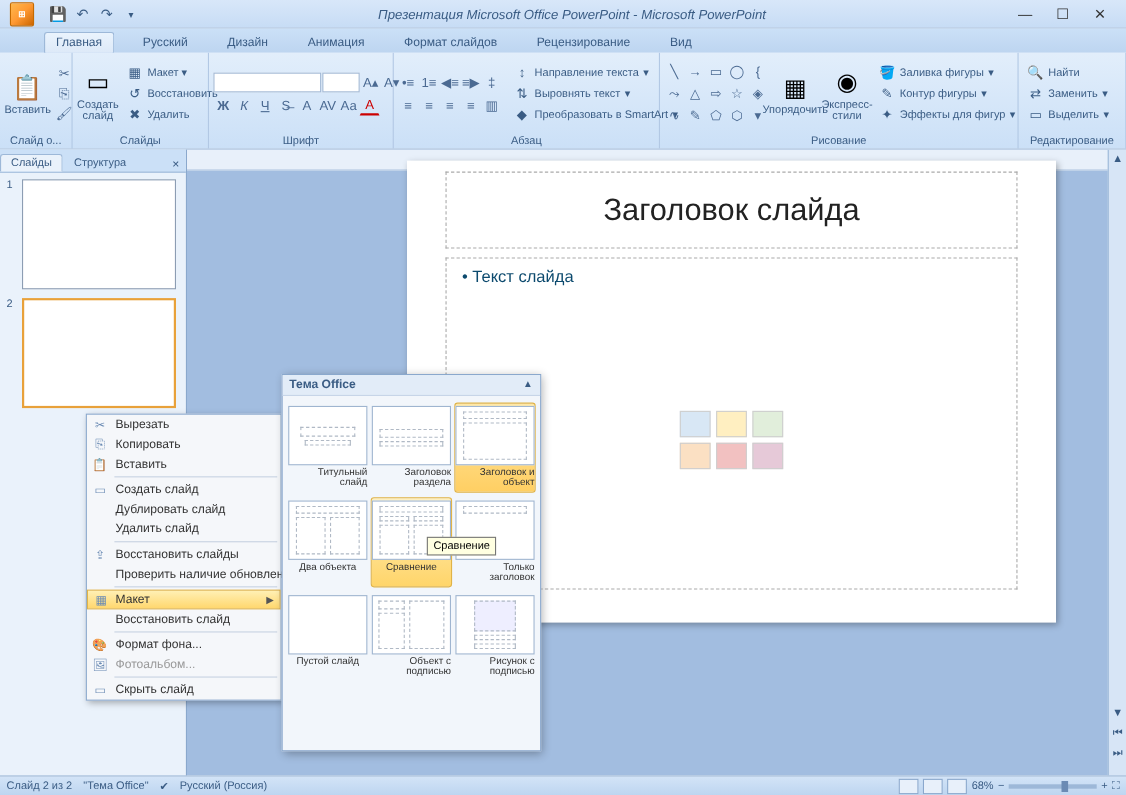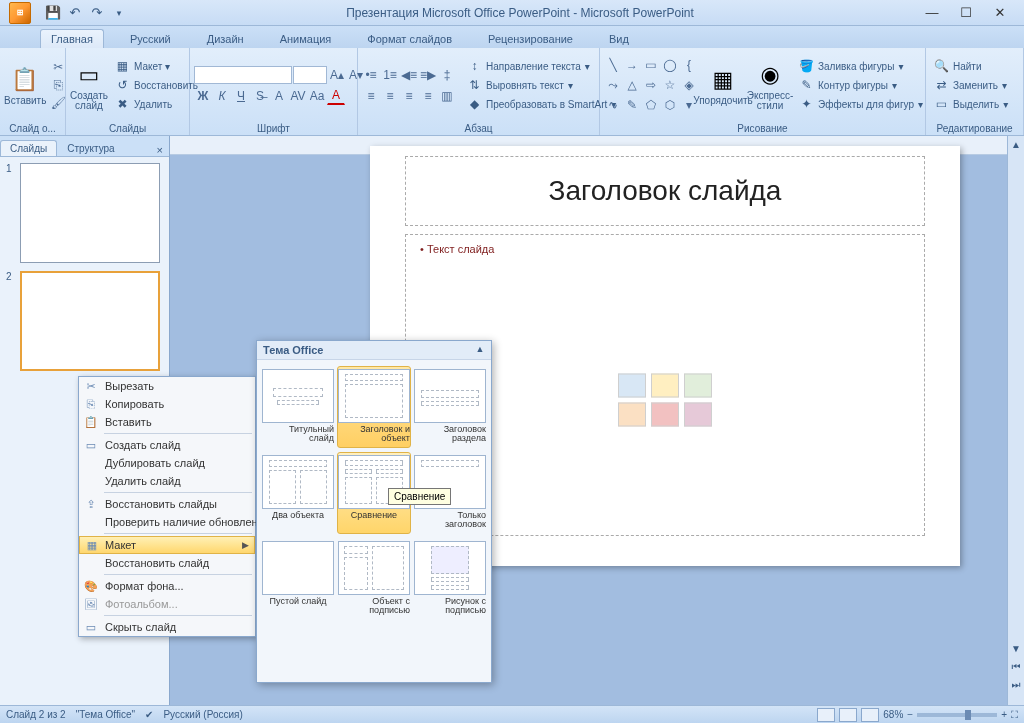--- a/index.html
+++ b/index.html
@@ -4,21 +4,21 @@
 <style>
 * { margin:0; padding:0; box-sizing:border-box; font-family:"Segoe UI",Tahoma,sans-serif; }
 body { width:1024px; height:723px; background:#fff; overflow:hidden; position:relative; font-size:11px; }
 
 
 .titlebar { height:26px; background:linear-gradient(to bottom,#d8e7f9,#c7dcf5); display:flex; align-items:center; border-bottom:1px solid #9db8d8; }
 .office-btn { width:36px; height:26px; margin:0 2px; display:flex; align-items:center; justify-content:center; }
 .office-orb { width:22px; height:22px; border-radius:2px; background:linear-gradient(135deg,#ffb84d,#ff9933,#cc6600); border:1px solid #c56a00; display:flex; align-items:center; justify-content:center; font-size:8px; color:#fff; font-weight:bold; }
 .qat { display:flex; align-items:center; gap:4px; padding:0 4px; }
 .qat-btn { width:18px; height:18px; display:flex; align-items:center; justify-content:center; color:#3a5c84; font-size:13px; cursor:pointer; }
-.title-text { flex:1; text-align:center; color:#3a5c84; font-size:12px; }
+.title-text { flex:1; text-align:center; color:#3a5c84; font-size:12px;font-style:italic; }
 .win-controls { display:flex; gap:6px; padding:0 10px; }
 .win-btn { width:28px; height:18px; display:flex; align-items:center; justify-content:center; color:#333; font-size:13px; cursor:pointer; }
 
 
 .ribbon-tabs { height:22px; background:linear-gradient(to bottom,#cbe0f7,#bdd5f0); display:flex; align-items:flex-end; padding-left:40px; gap:16px; }
 .ribbon-tab { padding:3px 10px; color:#3a5c84; font-size:11px; cursor:pointer; border-radius:3px 3px 0 0; }
 .ribbon-tab.active { background:linear-gradient(to bottom,#eaf3fd,#dde9f8); border:1px solid #9db8d8; border-bottom:none; }
 
 
 .ribbon { height:88px; background:linear-gradient(to bottom,#e2eefb,#cbe0f7); border-bottom:1px solid #9db8d8; display:flex; }
@@ -49,21 +49,21 @@
 .thumb-num { width:10px; color:#3a5c84; font-size:10px; }
 .thumb { width:140px; height:100px; background:#fff; border:1px solid #8c9db3; cursor:pointer; }
 .thumb.selected { border:2px solid #e8a13a; }
 
 
 .canvas-area { flex:1; position:relative; overflow:auto; }
 .slide { position:absolute; left:200px; top:10px; width:590px; height:420px; background:#fff; box-shadow:2px 2px 6px rgba(0,0,0,.3); }
 .slide-title-box { position:absolute; left:35px; top:10px; right:35px; height:70px; border:1px dashed #aaa; display:flex; align-items:center; justify-content:center; }
 .slide-title-box span { font-size:28px; color:#222; }
 .slide-content-box { position:absolute; left:35px; top:88px; right:35px; bottom:30px; border:1px dashed #aaa; padding:8px 14px; }
-.bullet { font-size:11px; color:#7f1d1d; }
+.bullet { font-size:15px; color:#0c4a6e; }
 .content-icons { position:absolute; left:50%; top:55%; transform:translate(-50%,-50%); display:grid; grid-template-columns:repeat(3,28px); gap:5px; opacity:.4; }
 .content-icons div { width:28px; height:24px; background:#b5d8b5; border:1px solid #888; }
 .content-icons div:nth-child(1){background:#9fc5e8;} .content-icons div:nth-child(2){background:#ffd966;} .content-icons div:nth-child(3){background:#b6d7a8;}
 .content-icons div:nth-child(4){background:#f6b26b;} .content-icons div:nth-child(5){background:#e06666;} .content-icons div:nth-child(6){background:#c27ba0;}
 .vscroll { position:absolute; right:0; top:0; bottom:0; width:17px; background:#d7e5f6; border-left:1px solid #9db8d8; }
 .vscroll .arrow { height:17px; display:flex; align-items:center; justify-content:center; color:#3a5c84; cursor:pointer; font-size:10px; }
 
 
 .context-menu { position:absolute; left:78px; top:376px; width:178px; background:#f5f7fa; border:1px solid #8aa8cd; box-shadow:2px 2px 6px rgba(0,0,0,.3); z-index:50; }
 .cm-item { display:flex; align-items:center; padding:3px 6px 3px 26px; font-size:11px; color:#333; position:relative; cursor:pointer; white-space:nowrap; }
@@ -391,33 +391,33 @@
       <span class="gsc">▲</span>
     </div>
   <div class="gallery-body">
     <div class="layout-item">
         <div class="layout-thumb">
           <div class="lt-bar" style="left:10px;right:10px;top:18px;height:9px"></div>
           <div class="lt-bar" style="left:14px;right:14px;top:30px;height:5px"></div>
         </div>
         <div class="layout-label">Титульный слайд</div>
       </div>
+    <div class="layout-item">
+        <div class="layout-thumb">
+          <div class="lt-bar" style="left:6px;right:6px;top:20px;height:8px"></div>
+          <div class="lt-bar" style="left:6px;right:6px;top:31px;height:5px"></div>
+        </div>
+        <div class="layout-label">Заголовок раздела</div>
+      </div>
     <div class="layout-item selected">
         <div class="layout-thumb">
           <div class="lt-bar" style="left:6px;right:6px;top:4px;height:7px"></div>
           <div class="lt-bar" style="left:6px;right:6px;top:14px;bottom:4px"></div>
         </div>
         <div class="layout-label">Заголовок и объект</div>
-      </div>
-    <div class="layout-item">
-        <div class="layout-thumb">
-          <div class="lt-bar" style="left:6px;right:6px;top:20px;height:8px"></div>
-          <div class="lt-bar" style="left:6px;right:6px;top:31px;height:5px"></div>
-        </div>
-        <div class="layout-label">Заголовок раздела</div>
       </div>
     <div class="layout-item">
         <div class="layout-thumb">
           <div class="lt-bar" style="left:6px;right:6px;top:4px;height:7px"></div>
           <div class="lt-bar" style="left:6px;width:27px;top:14px;bottom:4px"></div>
           <div class="lt-bar" style="right:6px;width:27px;top:14px;bottom:4px"></div>
         </div>
         <div class="layout-label">Два объекта</div>
       </div>
     <div class="layout-item hover-sel">

